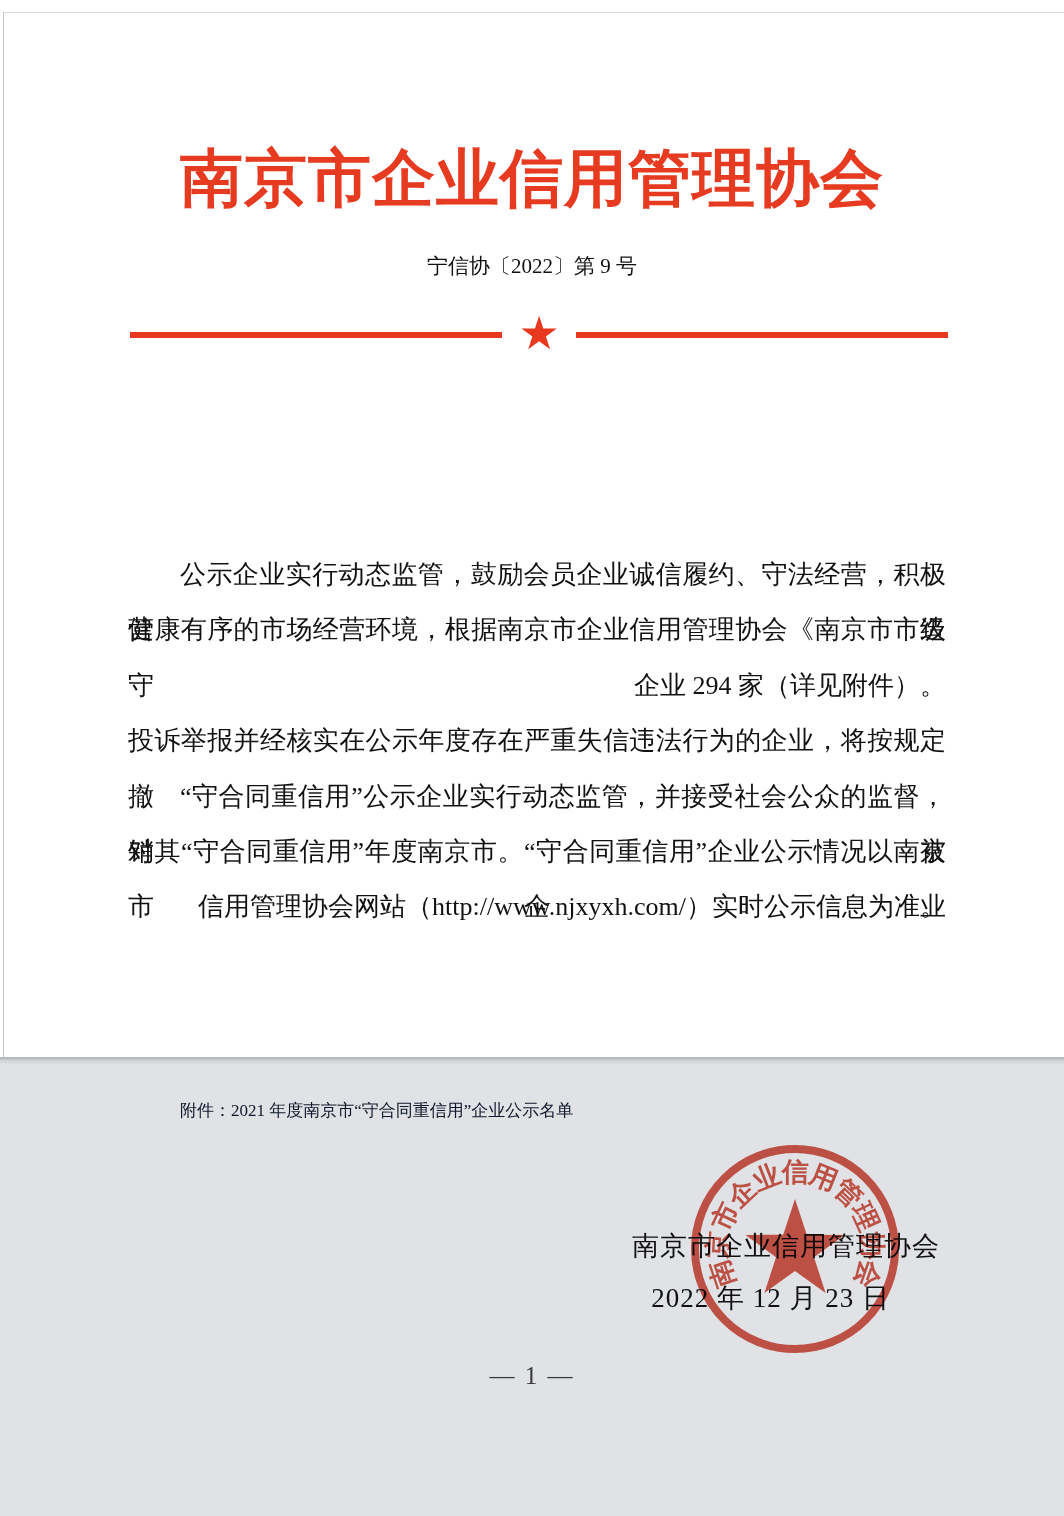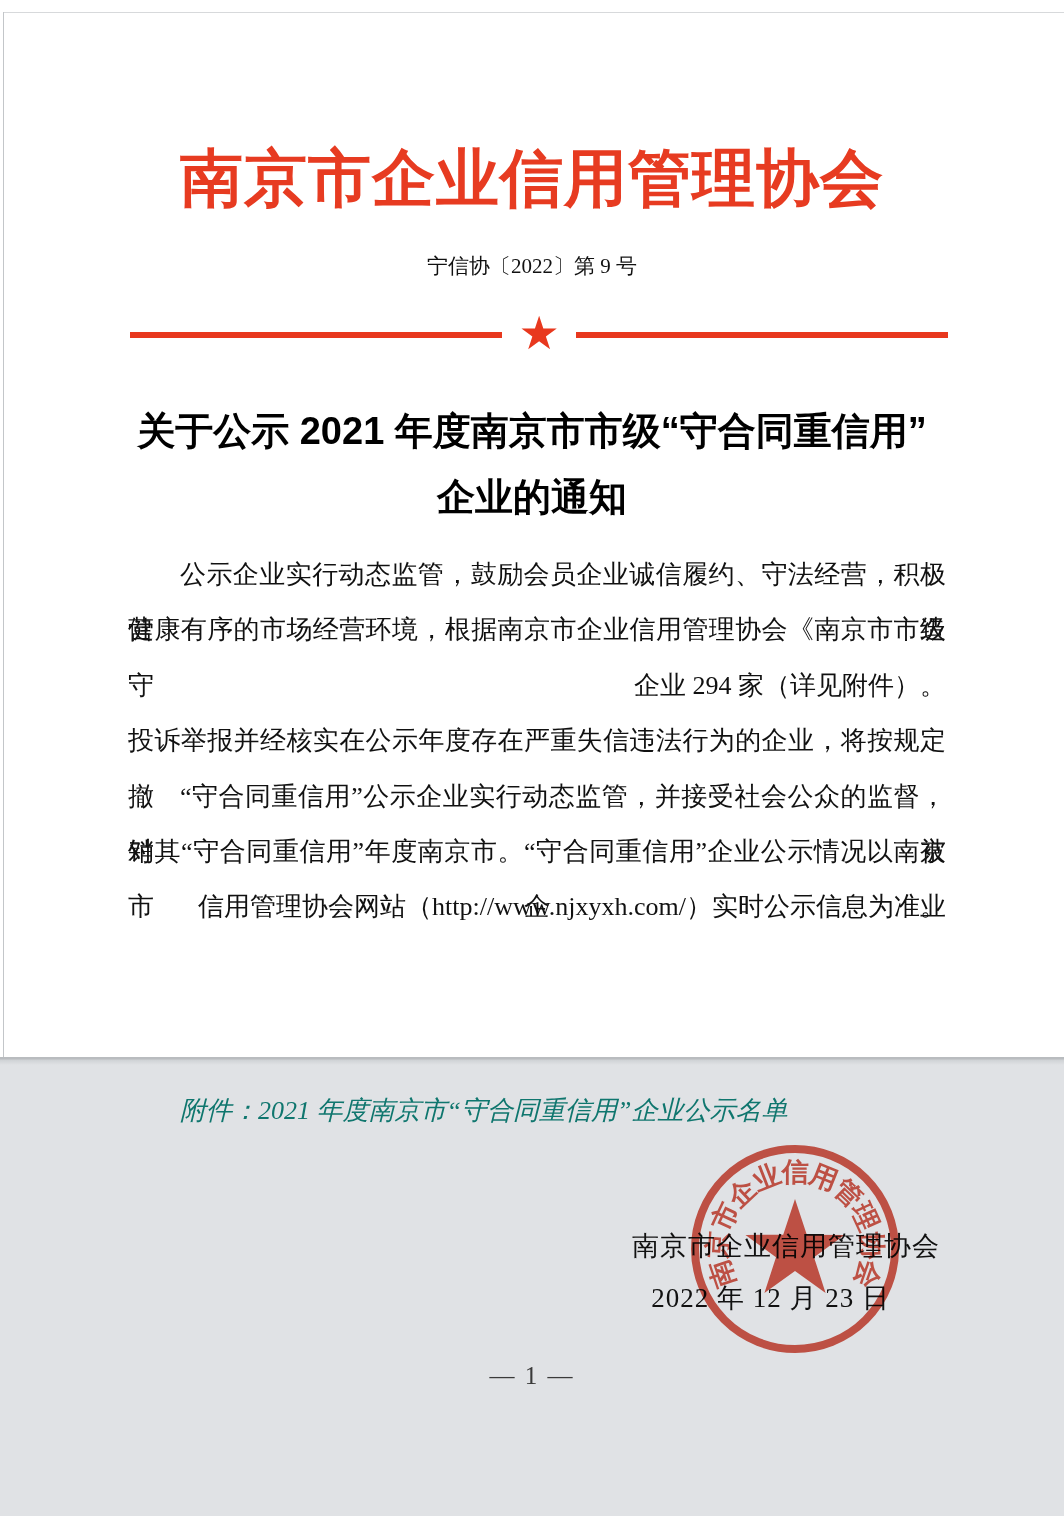--- a/index.html
+++ b/index.html
@@ -55,21 +55,21 @@
   }
   .body-block{
     position:absolute;left:128px;top:547px;width:818px;
     font-size:26px;color:#111;
   }
   .bl{height:55.4px;line-height:55.4px;white-space:nowrap;text-align:right;}
   .bl.just{white-space:normal;text-align:justify;text-align-last:justify;}
   .bl.indent{text-indent:52px;}
   .attachment{
     position:absolute;left:128px;top:1083px;width:818px;
-    font-size:26px;line-height:55px;text-indent:52px;color:#0f766e;font-style:italic;
+    font-size:17px;line-height:55px;text-indent:52px;color:#0f172a;
   }
   .sig-org{
     position:absolute;top:1228px;right:124px;
     font-size:27px;letter-spacing:1px;color:#111;
   }
   .sig-date{
     position:absolute;top:1280px;right:174px;
     font-size:27px;letter-spacing:1px;color:#111;
   }
   .seal{
@@ -100,24 +100,20 @@
   <h1 class="org-title">南京市企业信用管理协会</h1>
 
   <div class="doc-number">宁信协〔2022〕第 9 号</div>
 
   <div class="divider">
     <span class="dline"></span>
     <span class="dstar">★</span>
     <span class="dline"></span>
   </div>
 
-  <div class="title">
-    <div>关于公示 2021 年度南京市市级“守合同重信用”</div>
-    <div>企业的通知</div>
-  </div>
 
   <div class="body-block">
     <div class="bl just indent">公示企业实行动态监管，鼓励会员企业诚信履约、守法经营，积极营造</div>
     <div class="bl just">健康有序的市场经营环境，根据南京市企业信用管理协会《南京市市级守</div>
     <div class="bl">企业 294 家（详见附件）。</div>
     <div class="bl just">投诉举报并经核实在公示年度存在严重失信违法行为的企业，将按规定撤</div>
     <div class="bl just indent">“守合同重信用”公示企业实行动态监管，并接受社会公众的监督，对被</div>
     <div class="bl just">销其“守合同重信用”年度南京市。“守合同重信用”企业公示情况以南京市企业</div>
     <div class="bl">信用管理协会网站（http://www.njxyxh.com/）实时公示信息为准。</div>
   </div>

